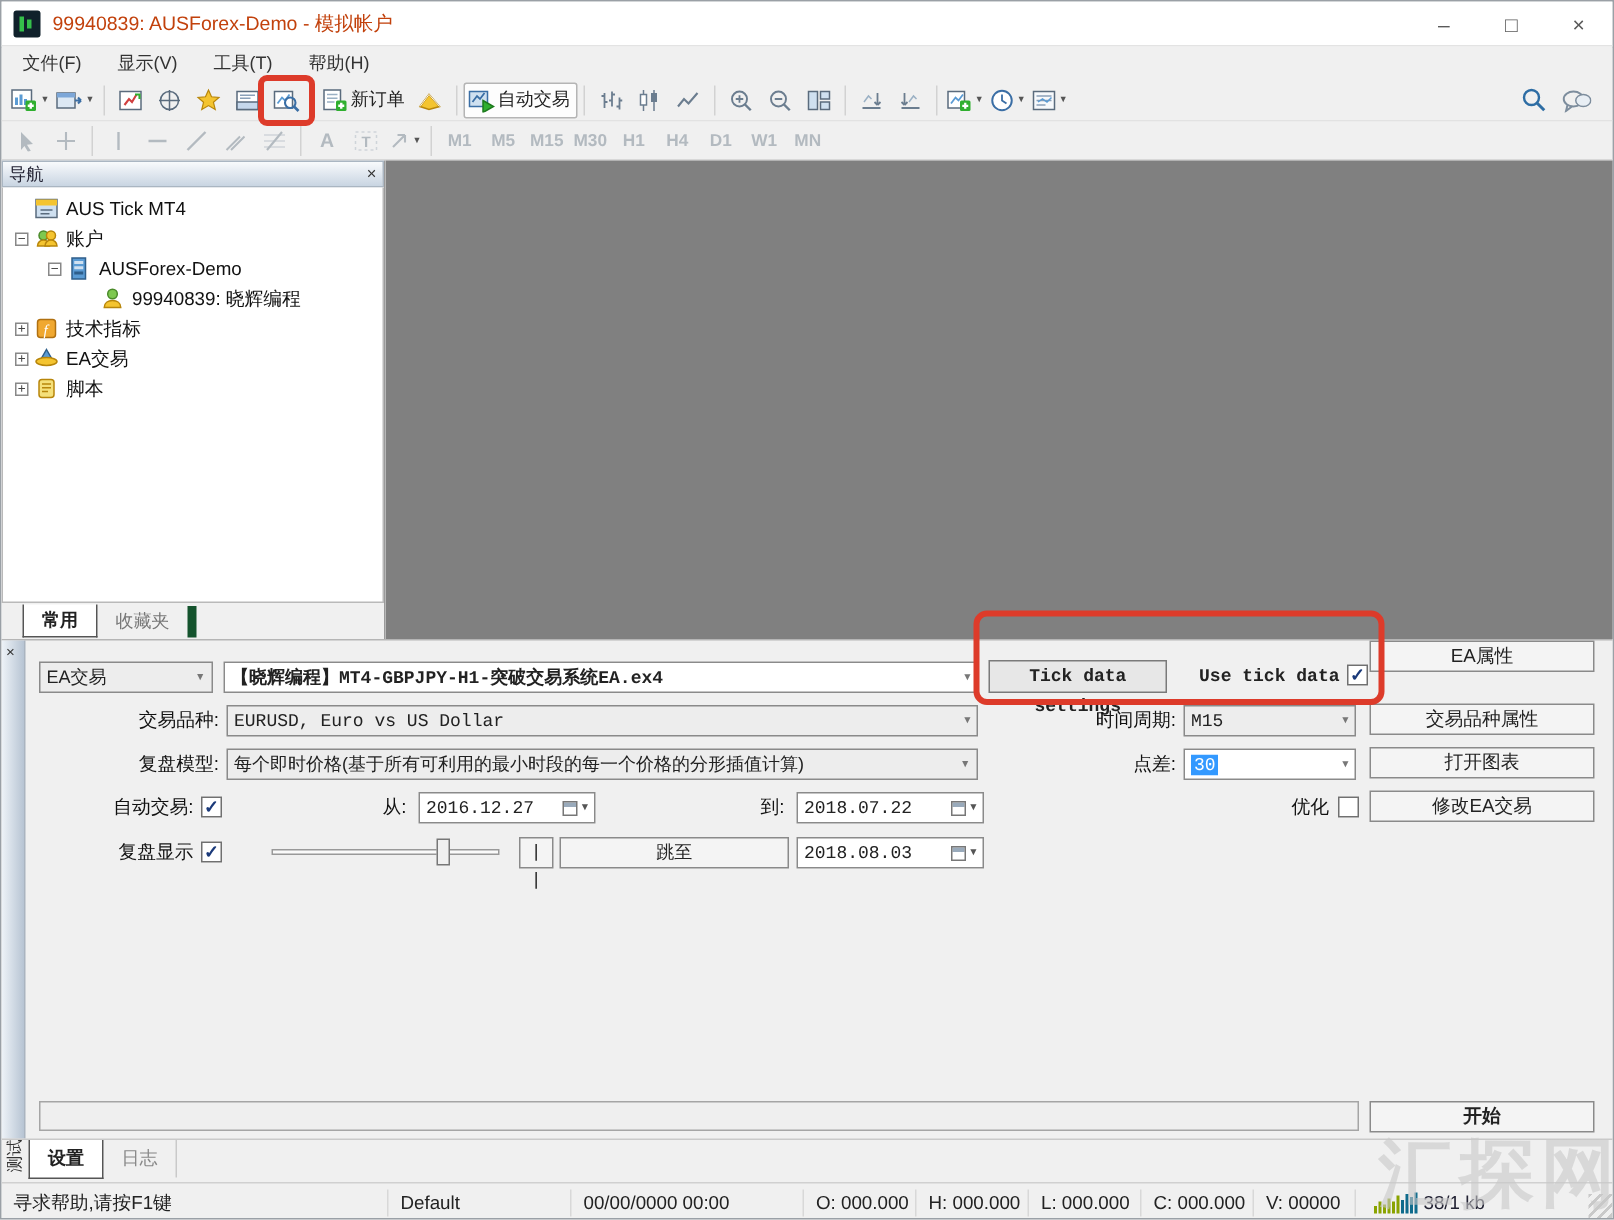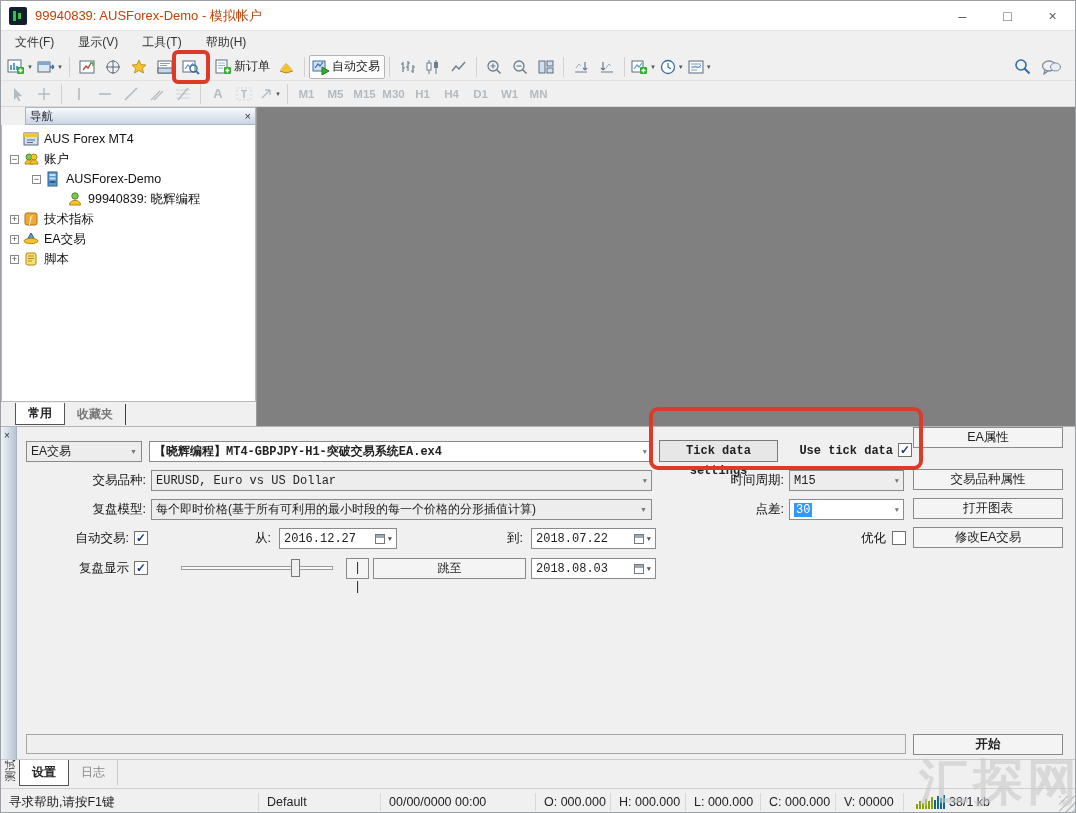--- a/index.html
+++ b/index.html
@@ -38,32 +38,32 @@
   .tool2 { color:#b3bac0; }
   .tool2 svg { display:block; }
   .redframe { position:absolute; left:-6px; top:-5px; right:-6px; bottom:-5px;
     border:4px solid #dd3b2a; border-radius:6px; pointer-events:none; z-index:50;}
   .rightico { margin-left:auto; display:flex; align-items:center; gap:10px; padding-right:14px;}
   
   .workspace { position:absolute; left:256px; top:106px; width:820px; height:319px; background:#808080; }
   .navigator { position:absolute; left:0; top:106px; width:256px; height:319px; background:#f0f0f0;
     border-right:1px solid #9a9a9a; display:flex; flex-direction:column;}
   .navheader { height:18px; background:linear-gradient(#f8fafc,#c9d5e2); border:1px solid #aab6c2;
-    display:flex; align-items:center; padding:0 4px; font-size:11.5px; color:#223;margin-left:24px; }
+    display:flex; align-items:center; padding:0 4px; font-size:11.5px; color:#223; }
   .navclose { margin-left:auto; font-size:11px; color:#333; line-height:10px;}
   .navtree { flex:1; background:#ffffff; border:1px solid #b9b9b9; border-top:none; overflow:hidden; padding-top:4px;}
   .trow { height:20px; display:flex; align-items:center; font-size:12.5px; color:#111; }
   .expander { width:9px; height:9px; border:1px solid #888; background:#fff; font-size:9px; line-height:7px;
     text-align:center; color:#444; margin-right:4px; flex:0 0 auto;}
   .noexp { width:9px; margin-right:4px; flex:0 0 auto;}
   .ticon { width:16px; height:16px; margin-right:5px; flex:0 0 auto;}
   .navtabs { height:24px; display:flex; align-items:center; background:#f0f0f0; padding-left:14px; }
   .navtab { padding:2px 12px; font-size:12px; }
   .navtab.active { background:#fff; border:1px solid #555; border-top:none; font-weight:bold; }
-  .navtab.idle { color:#777; border-right:1px solid #14532d;font-weight:bold;}
+  .navtab.idle { color:#777; border-right:6px solid #14532d;}
   
   .tester { position:absolute; left:0; top:425px; width:1076px; height:333px; background:#f0f0f0;
     border-top:1px solid #b5b5b5; }
   .vstrip { position:absolute; left:0; top:0; width:16px; height:333px;
     background:linear-gradient(90deg,#eef3f8,#b7c4d3); border-right:1px solid #aab4c0;}
   .vclose { position:absolute; left:3px; top:3px; font-size:10px; color:#333;}
   .lbl { position:absolute; height:20px; line-height:20px; text-align:right; font-size:12.5px; color:#111;}
   .combo { position:absolute; height:21px; background:#ededed; border:1px solid #8a8a8a;
     display:flex; align-items:center; padding:0 4px; font-family:"Liberation Mono", monospace; font-size:12px; }
   .combo .ctext { flex:1; white-space:nowrap; overflow:hidden; }
@@ -384,21 +384,21 @@
       <span class="navclose">×</span>
     </div>
     <div class="navtree">
       <div class="trow" style="padding-left:8px">
         <span class="noexp"></span>
         <svg class="ticon" viewBox="0 0 16 16">
             <rect x="1" y="2" width="14" height="12" fill="#cfe0f0" stroke="#5a6b7d"></rect>
             <rect x="1" y="2" width="14" height="4" fill="#f4c430"></rect>
             <path d="M4 9h8M4 11.5h6" stroke="#5a6b7d"></path>
           </svg>
-        <span>AUS Forex MT4</span>
+        <span>AUS Tick MT4</span>
       </div>
       <div class="trow" style="padding-left:8px">
         <span class="expander">−</span>
         <svg class="ticon" viewBox="0 0 16 16">
             <circle cx="6" cy="6" r="3" fill="#7ec850" stroke="#4a8a2a"></circle>
             <path d="M2 13c0-2.5 2-4 4-4s4 1.5 4 4z" fill="#f4c430" stroke="#b8860b"></path>
             <circle cx="11" cy="6" r="3" fill="#f4c430" stroke="#b8860b"></circle>
             <path d="M7 13c0-2.5 2-4 4-4s4 1.5 4 4z" fill="#f4c430" stroke="#b8860b"></path>
           </svg>
         <span>账户</span>

